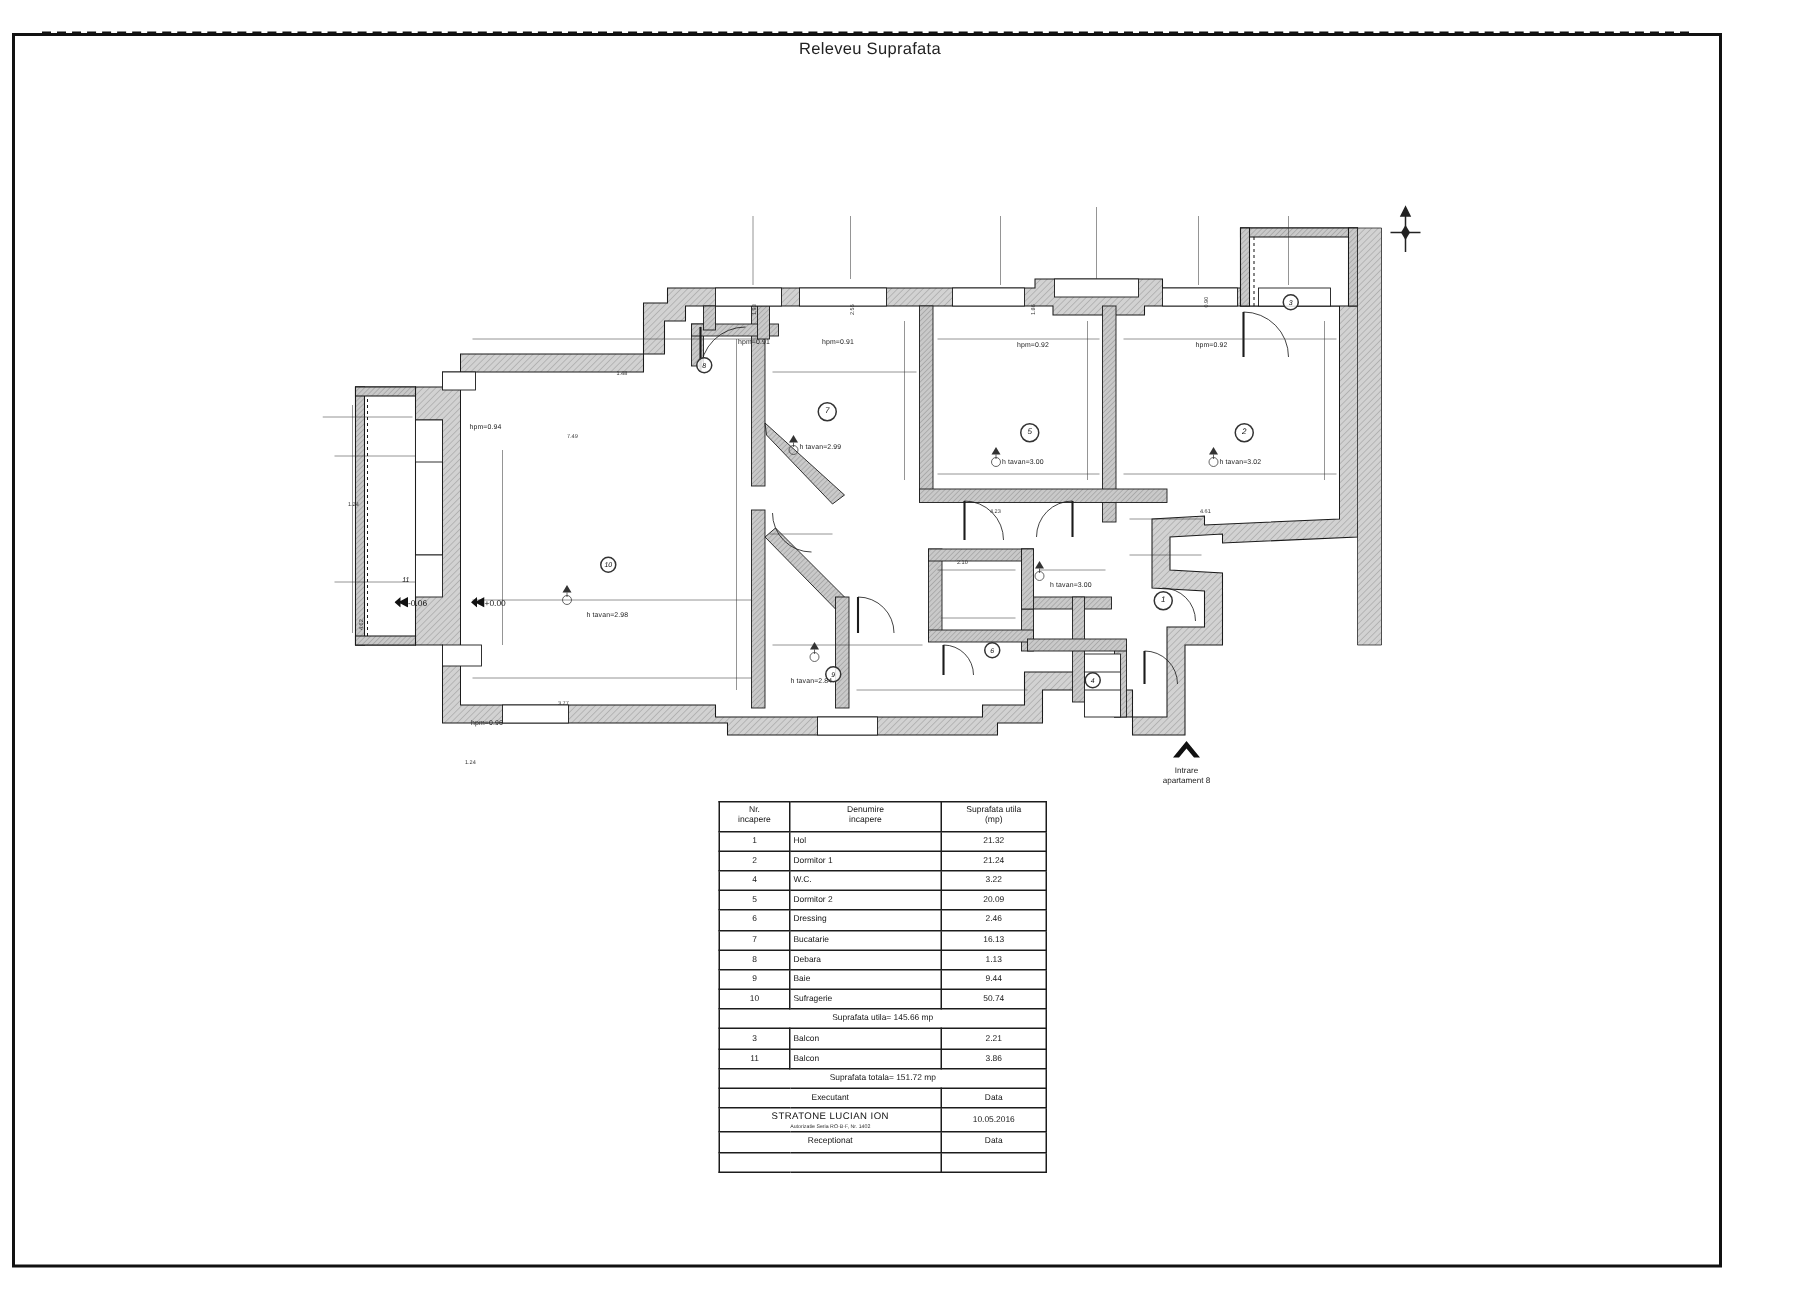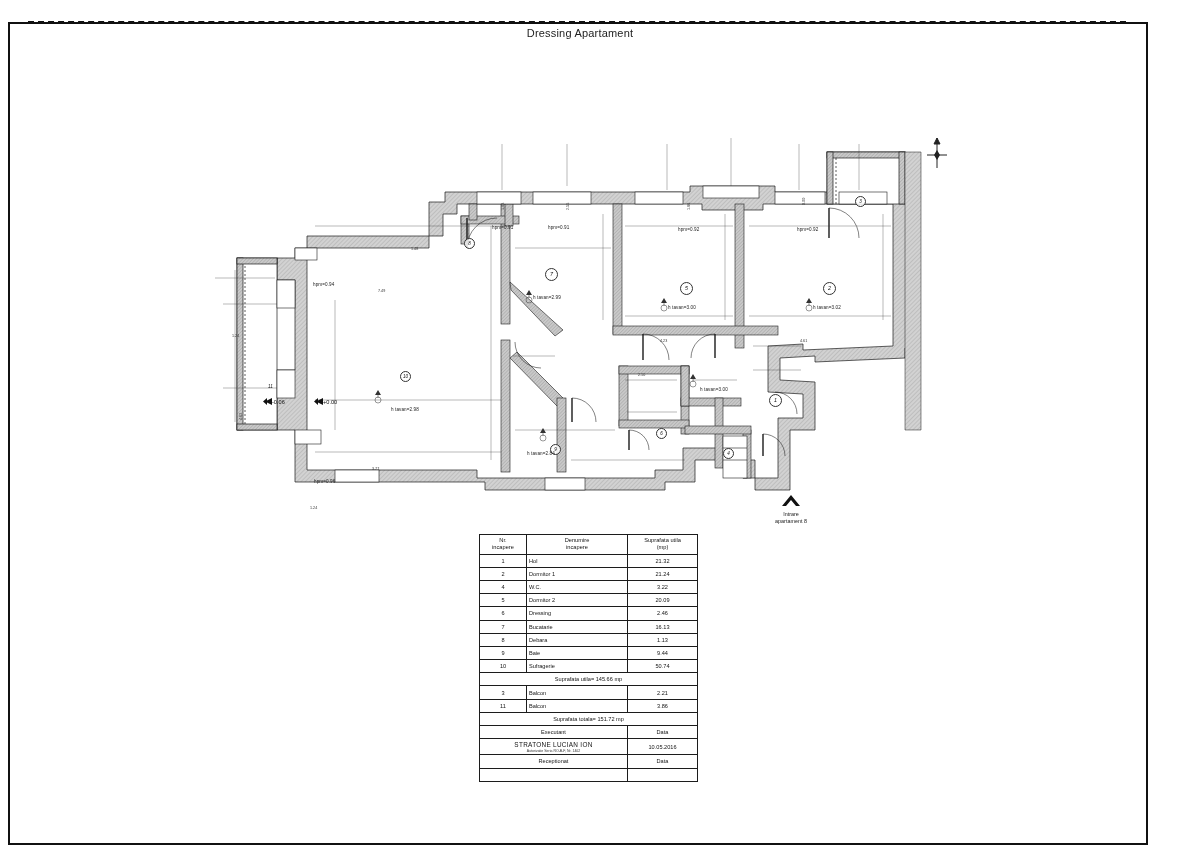--- a/index.html
+++ b/index.html
@@ -64,21 +64,21 @@
   .hdr-row td{text-align:center;font-size:5.8px;}
 </style>
 </head>
 <body>
 
 <div id="page">
 
   <div id="frame-outer"></div>
   <div id="frame-dash-top"></div>
 
-  <div id="sheet-title">Dressing Apartament</div>
+  <div id="sheet-title">Releveu Suprafata</div>
 
   <div id="north">
     <svg width="26" height="34" viewBox="0 0 26 34">
       <path d="M13 2 L13 32 M13 2 L10 8 L16 8 Z" stroke="#222" stroke-width="1" fill="#222"></path>
       <path d="M3 19 L23 19" stroke="#222" stroke-width="1"></path>
       <path d="M13 14 L10 19 L13 24 L16 19 Z" fill="#222"></path>
     </svg>
   </div>
 
   <div id="plan">

